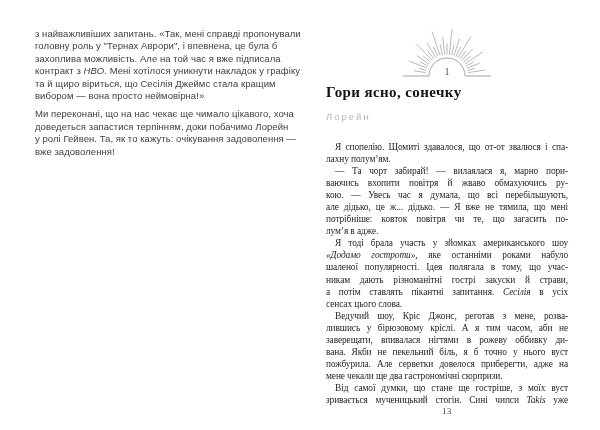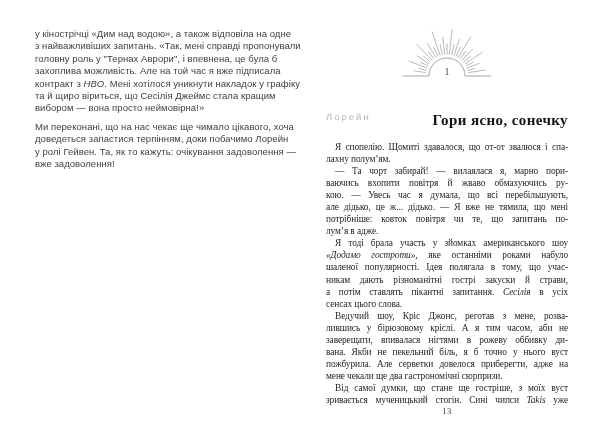--- a/index.html
+++ b/index.html
@@ -20,25 +20,24 @@
   }
   .left-text .para { margin-bottom:6px; }
   .left-text .line { white-space:nowrap; text-align:left; }
 
   
   .r-col { position:absolute; left:26px; width:242px; }
   .ornament { top:26px; height:56px; text-align:center; }
   .ornament svg { display:block; margin:0 auto; }
   .ornament line, .ornament path { stroke:#9a9a9a; fill:none; }
   .chapter-title {
-    top:84px; text-align:right;
+    top:84px; text-align:left;
     font-family:"Liberation Serif","DejaVu Serif",serif;
     font-weight:700; font-size:15px; letter-spacing:0.4px; color:#151515;
     white-space:nowrap;
-    margin-top:28px;
   }
   .pov {
     top:111px; text-align:left;
     font-size:9.5px; letter-spacing:2px; color:#b5b5b5;
   }
   .body-text {
     top:141px;
     font-family:"Liberation Serif","DejaVu Serif",serif;
     font-size:9.4px; line-height:12.05px; color:#1f1f1f;
     letter-spacing:-0.1px;
@@ -60,21 +59,20 @@
   }
 </style>
 </head>
 <body>
 
 <div class="spread">
 
   <section class="page page-left">
     <div class="left-text">
         <div class="para">
-          <div class="line">у кінострічці «Дим над водою», а також відповіла на одне</div>
           <div class="line">з найважливіших запитань. «Так, мені справді пропонували</div>
           <div class="line">головну роль у "Тернах Аврори", і впевнена, це була б</div>
           <div class="line">захоплива можливість. Але на той час я вже підписала</div>
           <div class="line">контракт з <i>HBO</i>. Мені хотілося уникнути накладок у графіку</div>
           <div class="line">та й щиро віриться, що Сесілія Джеймс стала кращим</div>
           <div class="line lastline">вибором — вона просто неймовірна!»</div>
         </div>
         <div class="para">
           <div class="line">Ми переконані, що на нас чекає ще чимало цікавого, хоча</div>
           <div class="line">доведеться запастися терпінням, доки побачимо Лорейн</div>
@@ -131,21 +129,21 @@
     <div class="r-col body-text">
         <div class="para">
           <div class="line first">Я спопелію. Щомиті здавалося, що от-от звалюся і спа-</div>
           <div class="line lastline">лахну полум’ям.</div>
         </div>
         <div class="para">
           <div class="line first">— Та чорт забирай! — вилаялася я, марно пори-</div>
           <div class="line">ваючись вхопити повітря й жваво обмахуючись ру-</div>
           <div class="line">кою. — Увесь час я думала, що всі перебільшують,</div>
           <div class="line">але дідько, це ж... дідько. — Я вже не тямила, що мені</div>
-          <div class="line">потрібніше: ковток повітря чи те, що запитань по-</div>
+          <div class="line">потрібніше: ковток повітря чи те, що загасить по-</div>
           <div class="line lastline">лум’я в адже.</div>
         </div>
         <div class="para">
           <div class="line first">Я тоді брала участь у зйомках американського шоу</div>
           <div class="line"><i>«Додамо гостроти»</i>, яке останніми роками набуло</div>
           <div class="line">шаленої популярності. Ідея полягала в тому, що учас-</div>
           <div class="line">никам дають різноманітні гострі закуски й страви,</div>
           <div class="line">а потім ставлять пікантні запитання. <i>Сесілія</i> в усіх</div>
           <div class="line lastline">сенсах цього слова.</div>
         </div>

